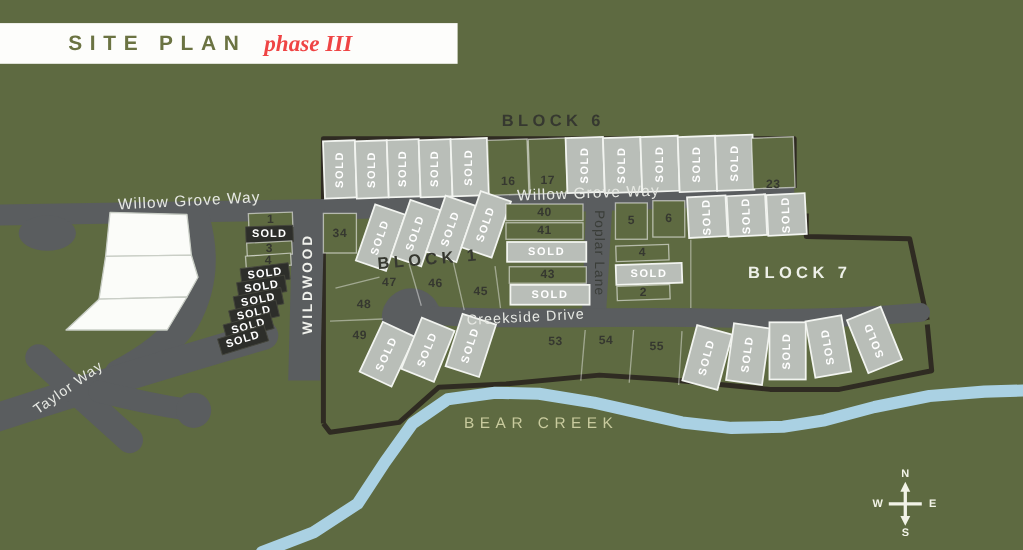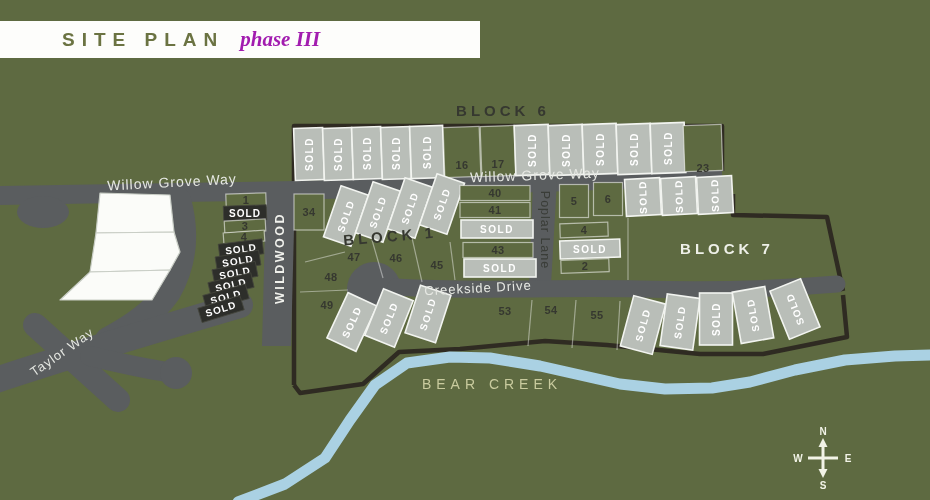--- a/index.html
+++ b/index.html
@@ -19,25 +19,25 @@
   
   .mapLabel{text-anchor:middle;dominant-baseline:central;font-family:"Liberation Sans",sans-serif;}
   .stWhite{fill:#e6e8e3;font-size:14px;letter-spacing:1px;}
   .stWhite2{fill:#e6e8e3;font-size:13px;letter-spacing:1px;}
   .stWildwood{fill:#f0f1ec;font-size:12.5px;font-weight:bold;letter-spacing:2.5px;}
   .stPoplar{fill:#3a3d38;font-size:12.5px;letter-spacing:1px;}
   .stCreek{fill:#c9cb9e;font-size:14px;letter-spacing:5px;}
   .blockDark{fill:#363830;font-size:15px;font-weight:bold;letter-spacing:4px;}
   .blockLight{fill:#eef0e8;font-size:15px;font-weight:bold;letter-spacing:4px;}
   
-  #titleBand{position:absolute;left:0;top:21px;width:480px;height:37px;background:#fdfdfb;
+  #titleBand{position:absolute;left:0;top:21px;width:416px;height:37px;background:#fdfdfb;
              display:flex;align-items:center;}
   #titleBand .main{margin-left:62px;color:#6b7342;font-weight:bold;font-size:19px;
                    letter-spacing:7px;white-space:nowrap;}
-  #titleBand .phase{margin-left:16px;color:#a21caf;font-size:21px;font-style:italic;
+  #titleBand .phase{margin-left:16px;color:#ef4444;font-size:21px;font-style:italic;
                     font-weight:bold;font-family:"Liberation Serif",serif;white-space:nowrap;}
   .compassText{fill:#f2f3e7;font-size:10px;font-weight:bold;text-anchor:middle;
                dominant-baseline:central;font-family:"Liberation Sans",sans-serif;}
 </style>
 </head>
 <body>
 
 <div id="stage">
   <svg id="plan" width="930" height="500" viewBox="0 0 930 500" xmlns="http://www.w3.org/2000/svg">
 

